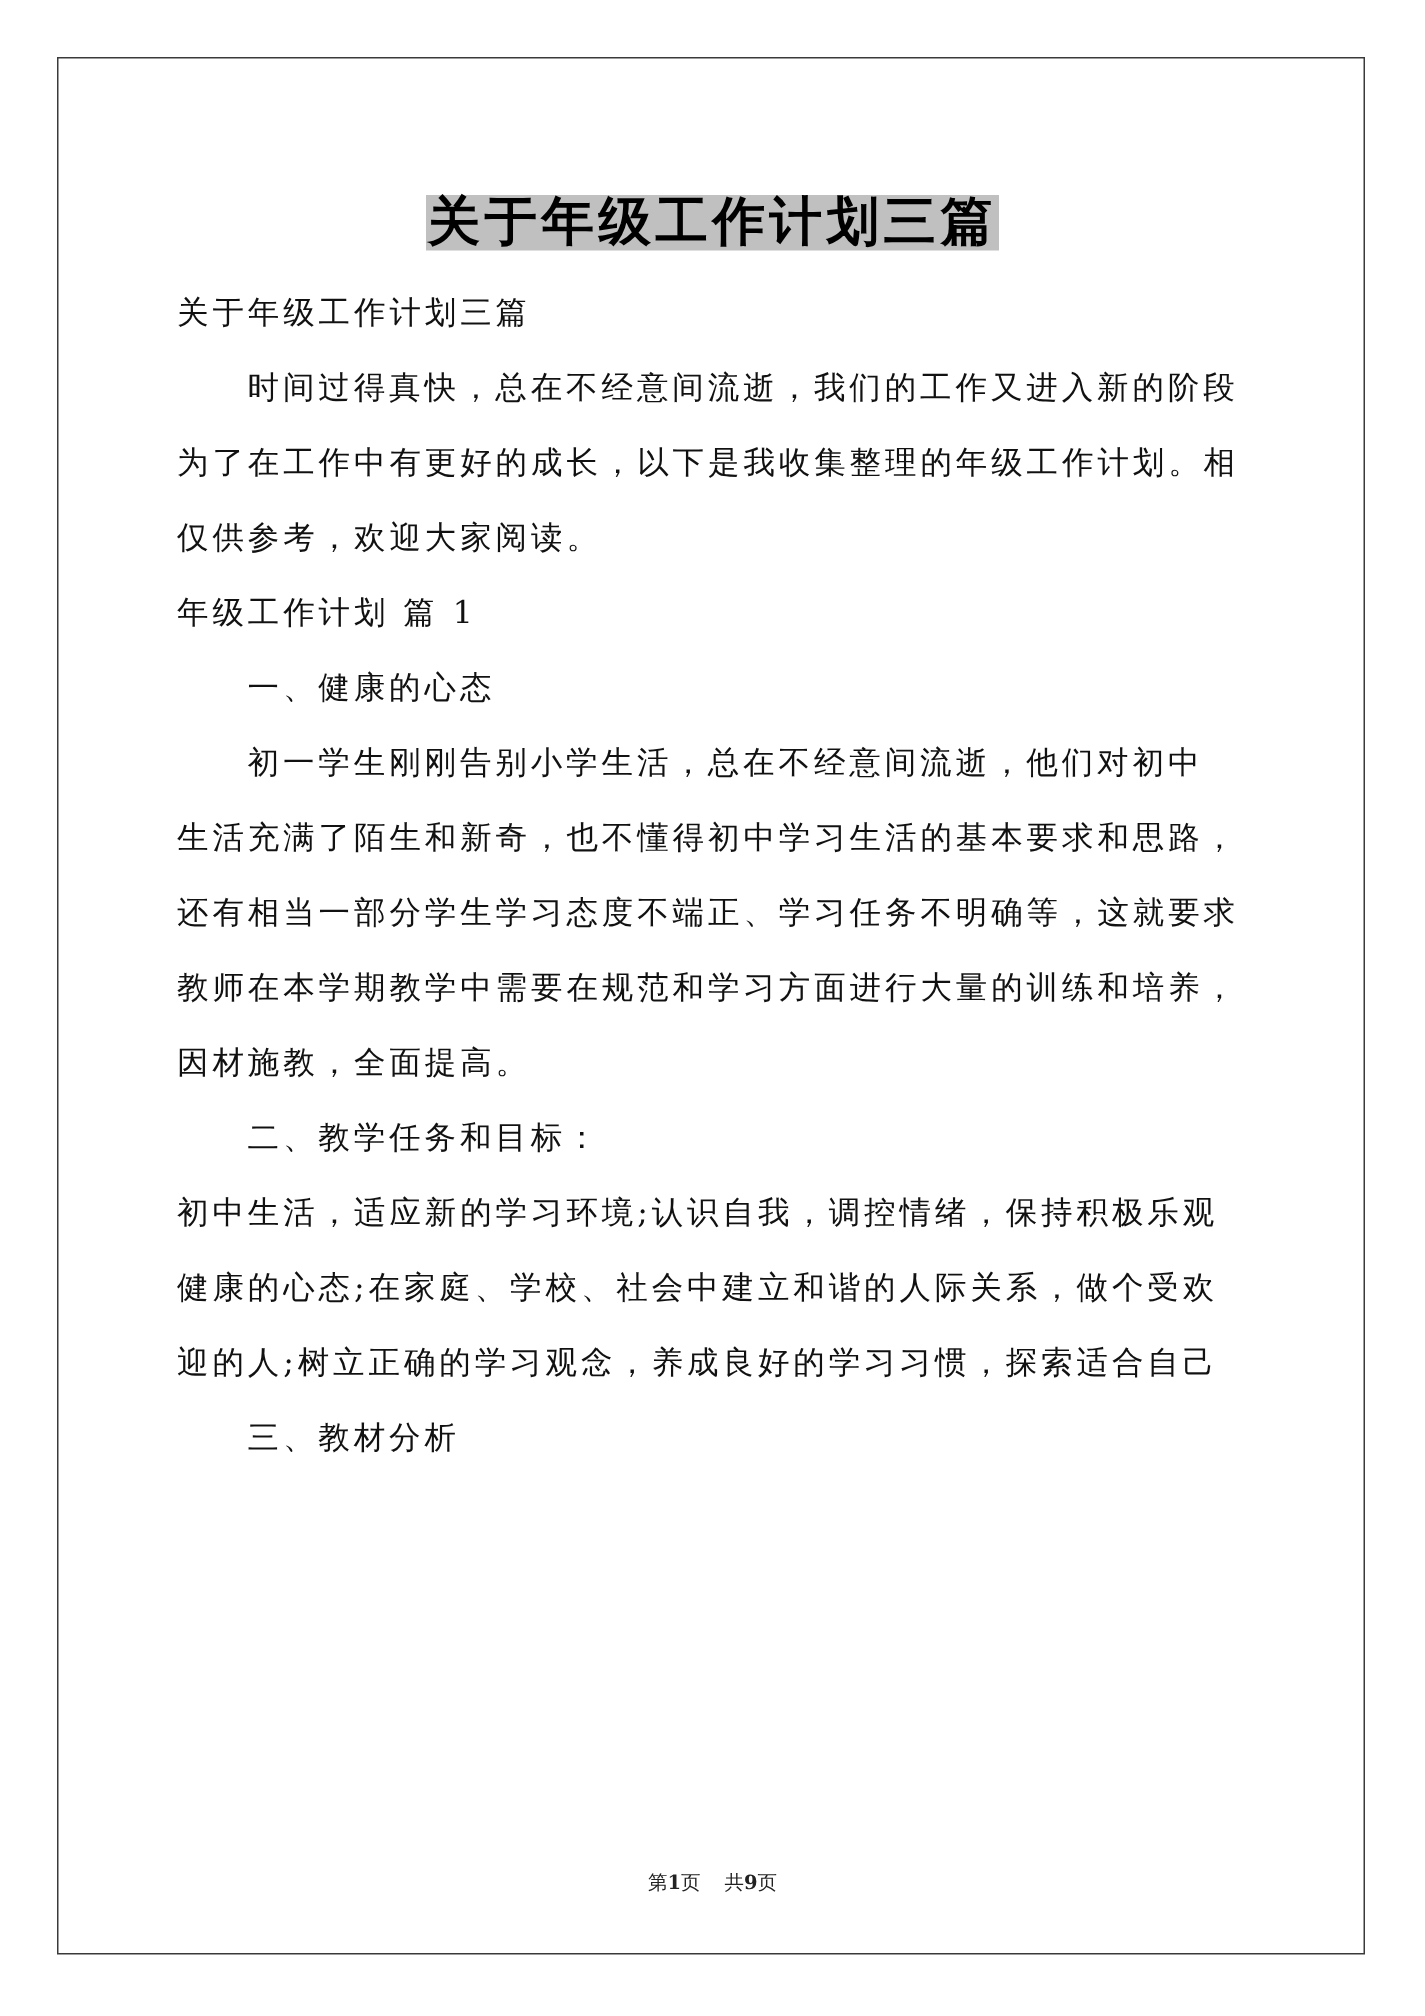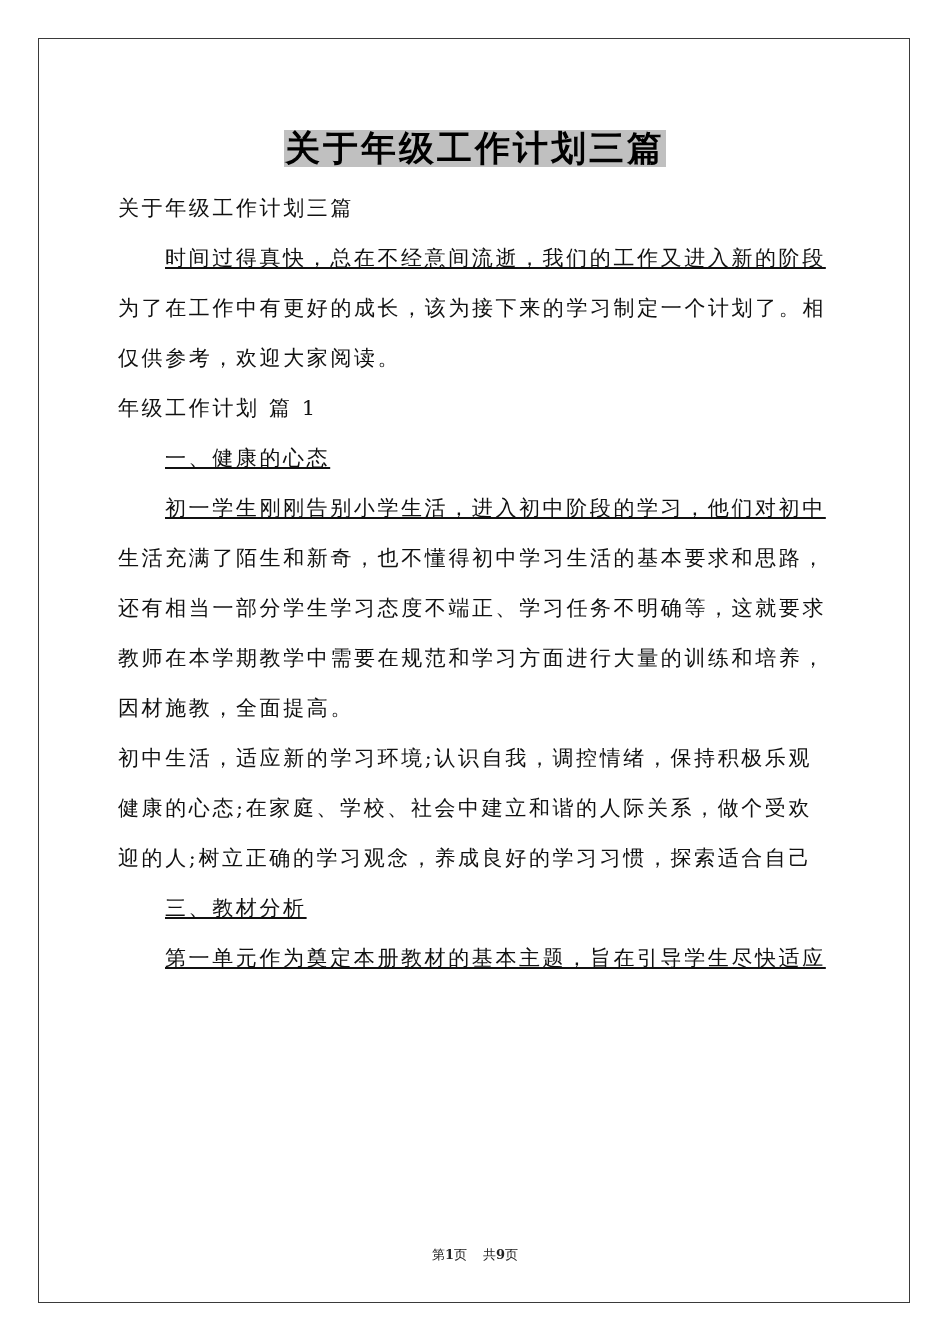--- a/index.html
+++ b/index.html
@@ -51,21 +51,20 @@
     }
     .line {
       font-size: 21px;
       line-height: 50px;
       height: 50px;
       white-space: nowrap;
       letter-spacing: 2.6px;
     }
     .indent {
       padding-left: 47px;
-      text-decoration: underline;
     }
     .footer {
       position: absolute;
       top: 1246px;
       left: 0;
       width: 950px;
       text-align: center;
       font-size: 13px;
       color: #222;
     }
@@ -82,31 +81,31 @@
 
 <div class="page-border"></div>
 
 <div class="title-wrap">
   <span class="doc-title">关于年级工作计划三篇</span>
 </div>
 
 <div class="content">
   <div class="line">关于年级工作计划三篇</div>
   <div class="line indent">时间过得真快，总在不经意间流逝，我们的工作又进入新的阶段</div>
-  <div class="line">为了在工作中有更好的成长，该为接下来的学习制定一个计划了。相</div>
+  <div class="line">为了在工作中有更好的成长，以下是我收集整理的年级工作计划。相</div>
   <div class="line">仅供参考，欢迎大家阅读。</div>
   <div class="line">年级工作计划  篇 1</div>
   <div class="line indent">一、健康的心态</div>
-  <div class="line indent">初一学生刚刚告别小学生活，进入初中阶段的学习，他们对初中</div>
+  <div class="line indent">初一学生刚刚告别小学生活，总在不经意间流逝，他们对初中</div>
   <div class="line">生活充满了陌生和新奇，也不懂得初中学习生活的基本要求和思路，</div>
   <div class="line">还有相当一部分学生学习态度不端正、学习任务不明确等，这就要求</div>
   <div class="line">教师在本学期教学中需要在规范和学习方面进行大量的训练和培养，</div>
   <div class="line">因材施教，全面提高。</div>
+  <div class="line indent">二、教学任务和目标：</div>
   <div class="line">初中生活，适应新的学习环境;认识自我，调控情绪，保持积极乐观</div>
   <div class="line">健康的心态;在家庭、学校、社会中建立和谐的人际关系，做个受欢</div>
   <div class="line">迎的人;树立正确的学习观念，养成良好的学习习惯，探索适合自己</div>
   <div class="line indent">三、教材分析</div>
-  <div class="line indent">第一单元作为奠定本册教材的基本主题，旨在引导学生尽快适应</div>
 </div>
 
 <div class="footer">
   <span>第</span><span class="num">1</span><span>页</span><span class="gap"></span><span>共</span><span class="num">9</span><span>页</span>
 </div>
 
 </body></html>

